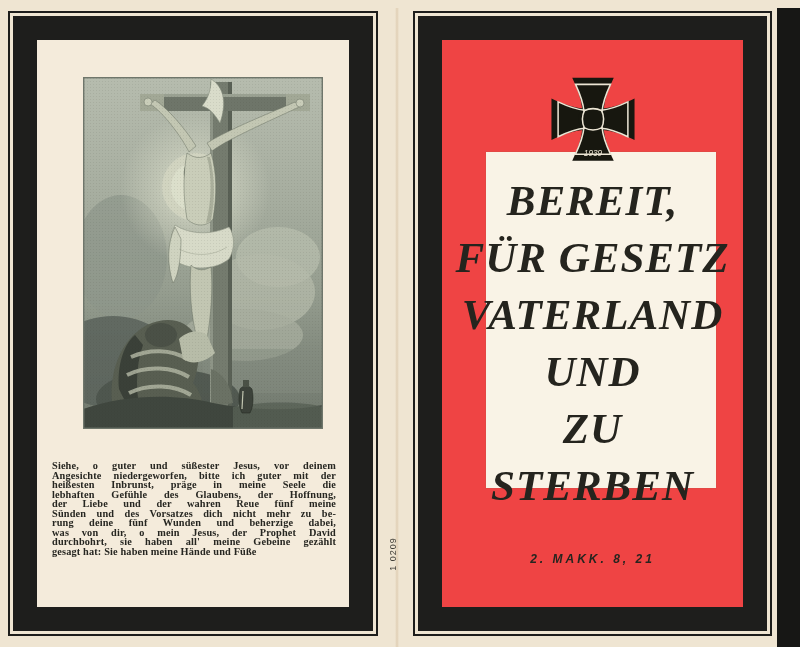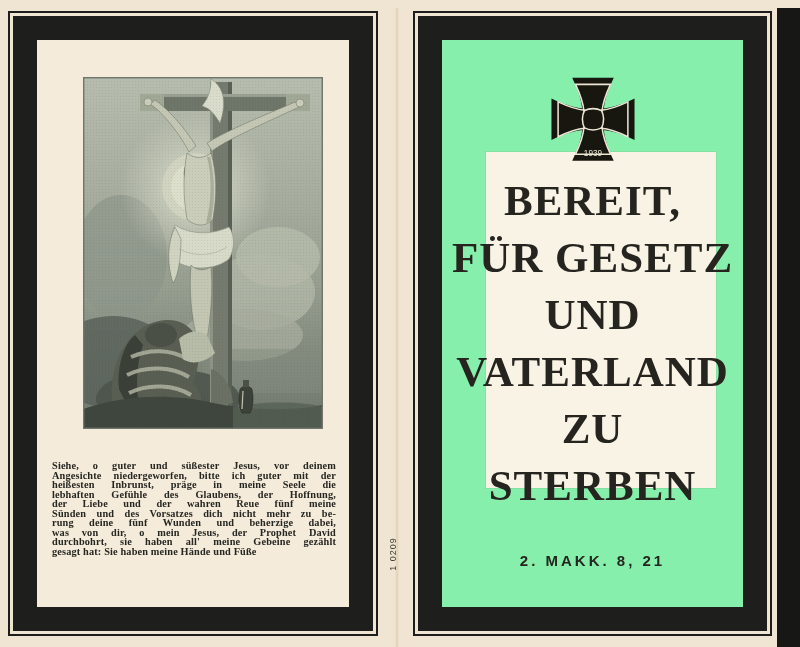--- a/index.html
+++ b/index.html
@@ -25,30 +25,30 @@
   
   .fold-crease{position:absolute;left:395px;top:8px;width:4px;height:639px;
     background:linear-gradient(90deg,rgba(185,150,105,0) 0%,rgba(185,150,105,0.28) 50%,rgba(185,150,105,0) 100%);}
   .fold-number{position:absolute;left:361px;top:548px;width:64px;height:12px;line-height:12px;
     text-align:center;transform:rotate(-90deg);font-family:"Liberation Sans",sans-serif;
     font-size:9px;letter-spacing:1px;color:#3c3a33;}
   
   .card-right{position:absolute;left:413px;top:11px;width:359px;height:625px;
     border:2px solid #1d1d1b;box-sizing:border-box;}
   .card-right .thick-frame{position:absolute;inset:3px;border:24px solid #1e1e1c;
-    background:#86efac;box-sizing:border-box;}
+    background:#ef4444;box-sizing:border-box;font-style:italic;}
   .card-right .interior{position:absolute;inset:0;}
   .slip{position:absolute;left:44px;top:112px;width:230px;height:336px;background:#f9f3e6;
     box-shadow:0 0 0 1px rgba(130,105,70,0.10);}
   .emblem{position:absolute;left:50%;top:36px;transform:translateX(-50%);width:88px;height:90px;}
   .headline{position:absolute;left:0;top:136px;width:100%;text-align:center;color:#25241e;}
   .headline-line{height:57px;line-height:50px;font-family:"Liberation Serif",serif;
     font-weight:700;font-size:43px;letter-spacing:1px;}
   .citation{position:absolute;left:0;top:512px;width:100%;text-align:center;
-    font-family:"Liberation Sans",sans-serif;font-weight:700;font-size:15px;
+    font-family:"Liberation Sans",sans-serif;font-weight:700;font-size:12px;
     letter-spacing:3px;color:#26251f;}
 </style>
 </head>
 <body>
 
 <div class="scan">
 
   <div class="card-left">
     <div class="thick-frame">
       <div class="interior">
@@ -183,22 +183,22 @@
             <use href="#arm" transform="rotate(90 50 50)"></use>
             <use href="#arm" transform="rotate(180 50 50)"></use>
             <use href="#arm" transform="rotate(270 50 50)"></use>
           </g>
           <text x="50" y="93" text-anchor="middle" font-family="Liberation Sans, sans-serif" font-size="9.5" fill="#e9e2d1">1939</text>
         </svg>
 
         <div class="headline">
             <div class="headline-line">BEREIT,</div>
             <div class="headline-line">FÜR GESETZ</div>
+            <div class="headline-line">VATERLAND</div>
             <div class="headline-line">UND</div>
-            <div class="headline-line">VATERLAND</div>
             <div class="headline-line">ZU</div>
             <div class="headline-line">STERBEN</div>
           </div>
 
         <div class="citation">2. MAKK. 8, 21</div>
 
       </div>
     </div>
   </div>
 

